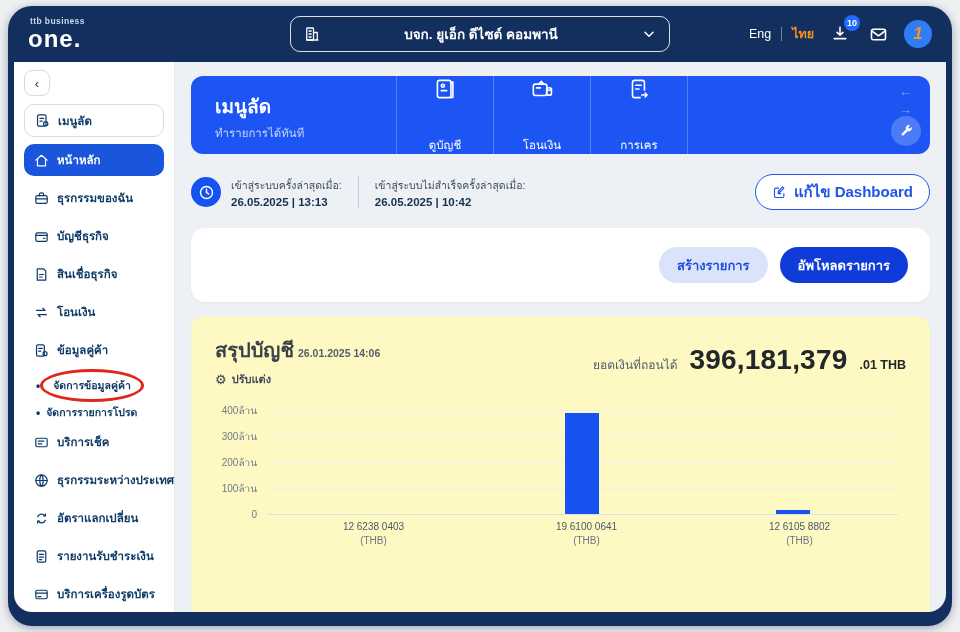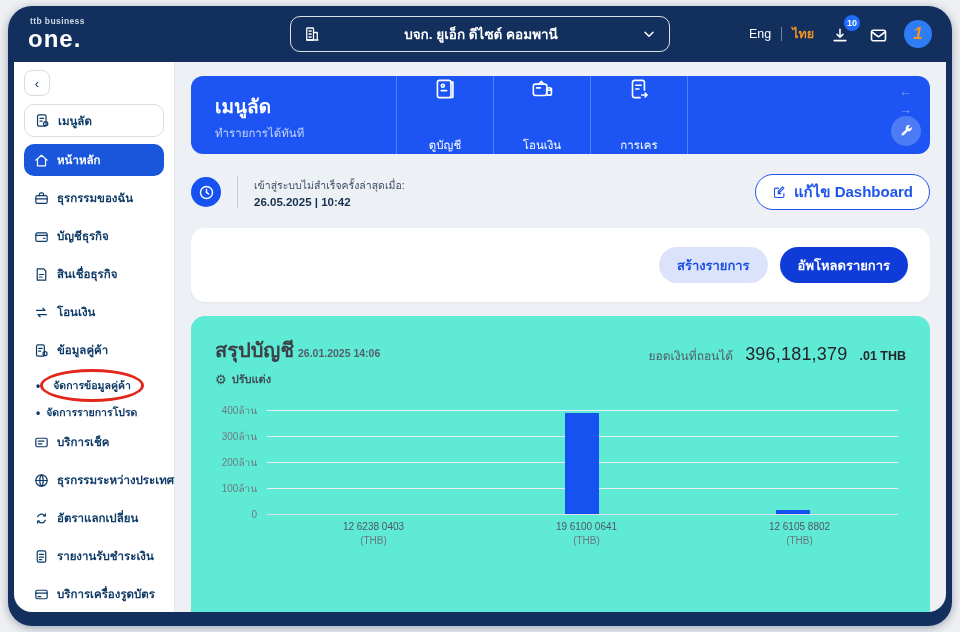--- a/index.html
+++ b/index.html
@@ -24,21 +24,21 @@
     position:absolute; left:50%; top:50%; transform:translate(-50%,-50%);
     width:380px; height:36px; border:1.5px solid rgba(255,255,255,.85); border-radius:10px;
     display:flex; align-items:center; padding:0 12px; color:#fff; cursor:pointer;
   }
   .company-pill .txt { flex:1; text-align:center; font-size:13.5px; font-weight:bold; }
   .hdr-right { margin-left:auto; display:flex; align-items:center; gap:14px; }
   .lang { display:flex; align-items:center; gap:10px; font-size:12.5px; }
   .lang .en { color:#ffffff; }
   .lang .sep { width:1px; height:14px; background:rgba(255,255,255,.4); }
   .lang .th { color:#f5941e; font-weight:bold; }
-  .hdr-icon { position:relative; width:24px; height:24px; display:flex; align-items:flex-end; justify-content:center; cursor:pointer;}
+  .hdr-icon { position:relative; width:24px; height:24px; display:flex; align-items:center; justify-content:center; cursor:pointer;}
   .badge {
     position:absolute; top:-7px; right:-8px; min-width:16px; height:16px; border-radius:8px;
     background:#1f6bff; color:#fff; font-size:9px; font-weight:bold;
     display:flex; align-items:center; justify-content:center; padding:0 3px;
   }
   .avatar {
     width:28px; height:28px; border-radius:50%; background:#2e7cf6;
     color:#f5941e; font-weight:bold; font-size:17px; font-style:italic;
     display:flex; align-items:center; justify-content:center; cursor:pointer;
   }
@@ -123,34 +123,34 @@
   .action-card {
     margin-top:10px; height:74px; background:#fff; border-radius:14px; flex-shrink:0;
     display:flex; align-items:center; justify-content:flex-end; gap:12px; padding-right:22px;
     box-shadow:0 1px 3px rgba(16,24,64,.05);
   }
   .btn-pill { height:36px; padding:0 18px; border:none; border-radius:18px; font-size:13px; font-weight:bold; cursor:pointer; font-family:inherit; }
   .btn-ghost { background:#dbe3fb; color:#1d50e0; }
   .btn-solid { background:#0f3cd9; color:#fff; }
   
   .summary-card {
-    margin-top:14px; flex:1; background:#5eead4; border-radius:14px 14px 0 0; padding:18px 24px 0 24px;
+    margin-top:14px; flex:1; background:#fef9c3; border-radius:14px 14px 0 0; padding:18px 24px 0 24px;
     box-shadow:0 1px 3px rgba(16,24,64,.05); overflow:hidden; display:flex; flex-direction:column;
   }
   .sum-head { display:flex; align-items:flex-start; }
   .sum-title-wrap { }
   .sum-title-row { display:flex; align-items:baseline; gap:4px; }
   .sum-title { font-size:20px; font-weight:bold; color:#3b4048; }
   .sum-time { font-size:10.5px; font-weight:bold; color:#555f6b; }
   .customize { display:flex; align-items:center; gap:5px; margin-top:4px; cursor:pointer; }
   .customize .gear { font-size:13px; color:#3a424d; line-height:1; }
   .customize .lbl { font-size:11px; font-weight:bold; color:#3f4a58; }
   .sum-balance { margin-left:auto; display:flex; align-items:baseline; gap:12px; margin-top:10px;text-align:center; }
   .bal-label { font-size:12px; color:#505b69; }
-  .bal-main { font-size:18px; font-weight:normal; color:#23262b; letter-spacing:.2px; }
+  .bal-main { font-size:28px; font-weight:bold; color:#23262b; letter-spacing:.2px; }
   .bal-frac { font-size:12.5px; font-weight:bold; color:#23262b; }
   
   .chart { margin-top:22px; display:flex; padding-right:8px; }
   .y-axis { width:52px; position:relative; height:104px; flex-shrink:0; }
   .y-tick { position:absolute; right:10px; transform:translateY(-50%); font-size:10px; color:#6e7884; white-space:nowrap; }
   .plot { flex:1; position:relative; height:104px; }
   .gridline { position:absolute; left:0; right:0; height:1px; background:#eceff3; }
   .gridline.zero { background:#dde1e7; }
   .bars { position:absolute; left:0; right:0; top:0; bottom:0; display:flex; }
   .bar-slot { flex:1; display:flex; align-items:flex-end; justify-content:center; }
@@ -407,20 +407,24 @@
           </span>
         </div>
       </div>
 
       <div class="status-row">
         <div class="clock-circle">
           <svg viewBox="0 0 24 24">
               <circle cx="12" cy="12" r="8.5"></circle>
               <path d="M12 7.5V12l3 2"></path>
             </svg>
+        </div>
+        <div class="login-group">
+          <div class="login-label">เข้าสู่ระบบครั้งล่าสุดเมื่อ:</div>
+          <div class="login-value">26.05.2025 | 13:13</div>
         </div>
         <div class="v-div"></div>
         <div class="login-group" style="margin-left:0;">
           <div class="login-label">เข้าสู่ระบบไม่สำเร็จครั้งล่าสุดเมื่อ:</div>
           <div class="login-value">26.05.2025 | 10:42</div>
         </div>
         <button class="edit-dash-btn">
           <svg viewBox="0 0 24 24">
             <path d="M19 13.5V18a2 2 0 0 1-2 2H6a2 2 0 0 1-2-2V7a2 2 0 0 1 2-2h4.5"></path>
               <path d="M10 14l9-9 .01.01L16.99 3 10 10v4h4l-4-4z"></path>

